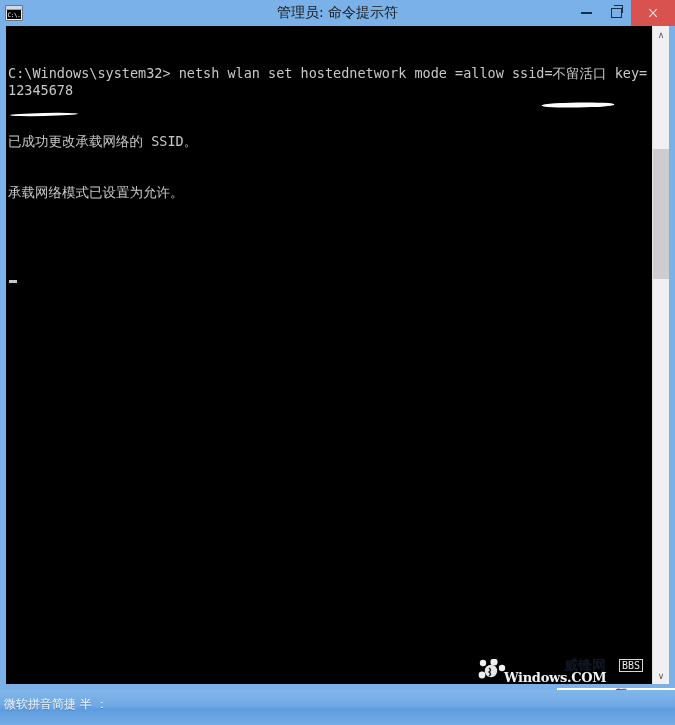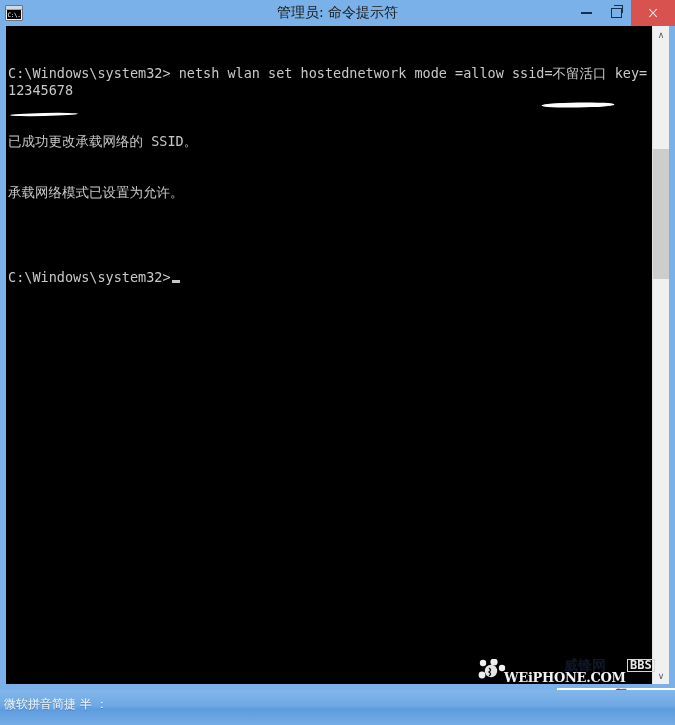--- a/index.html
+++ b/index.html
@@ -266,27 +266,27 @@
     left: 86px;
     top: 0px;
     color: #0f172a;
     font-size: 14px;
     font-family: "DejaVu Sans", sans-serif;
     font-weight: bold;
     white-space: nowrap;
   }
   #wm-bbs {
     position: absolute;
-    left: 149px;
+    left: 141px;
     top: 2px;
     border: 1.5px solid #d8d8d8;
     color: #e8e8e8;
-    font-size: 12px;
+    font-size: 10px;
     font-family: "DejaVu Sans Mono", monospace;
-    font-weight: bold;
+    font-weight: normal;
     padding: 0px 2px;
     line-height: 11px;
   }
 
   #watermark-45it {
     position: absolute;
     left: 557px;
     top: 688px;
     width: 118px;
     height: 37px;
@@ -385,21 +385,21 @@
       </div>
     </div>
 
     <div id="console-area">
 
       <div id="console-text">
         <span class="cline">C:\Windows\system32&gt; netsh wlan set hostednetwork mode =allow ssid=不留活口 key=12345678</span>
         <span class="cline">已成功更改承载网络的 SSID。</span>
         <span class="cline">承载网络模式已设置为允许。</span>
         <span class="cline"></span>
-        <span class="cline"><span>C:\Windows\system32&gt;</span><span class="cursor"></span></span>
+        <span class="cline"><span class="cursor"></span></span>
 
         
         <div class="annot" id="annot-ssid"></div>
         <div class="annot" id="annot-key"></div>
       </div>
 
       <div id="console-scrollbar">
         <div id="scroll-up">∧</div>
         <div id="scroll-thumb"></div>
         <div id="scroll-down">∨</div>
@@ -412,21 +412,21 @@
 
   <div id="watermark-weiphone">
     <svg id="wm-logo-mark" viewBox="0 0 28 24">
       <circle cx="5" cy="4" r="3.2" fill="#f0f0f0"></circle>
       <circle cx="16" cy="3" r="3.6" fill="#f0f0f0"></circle>
       <circle cx="24" cy="9" r="3.2" fill="#f0f0f0"></circle>
       <circle cx="4" cy="16" r="3.4" fill="#f0f0f0"></circle>
       <circle cx="13" cy="12" r="6.2" fill="#e6e6e6"></circle>
       <path d="M11 9 q3 2 0 4 q3 2 0 4" stroke="#111" stroke-width="1.4" fill="none"></path>
     </svg>
-    <div id="wm-weiphone-en">WEiPHONE.COM</div>
+    <div id="wm-weiphone-en">Windows.COM</div>
     <div id="wm-weiphone-cn">威锋网</div>
     <div id="wm-bbs">BBS</div>
   </div>
 
   <div id="watermark-45it">
     <div id="wm45-top">
       <div id="wm45-num">45it</div>
       <svg id="wm45-swoosh" viewBox="0 0 30 16">
         <path d="M2 14 C8 3 20 0 29 1 L24 5 C17 3 9 6 4 15 Z" fill="#2a74cc"></path>
         <circle cx="20.5" cy="3.5" r="3" fill="#d8232a"></circle>

